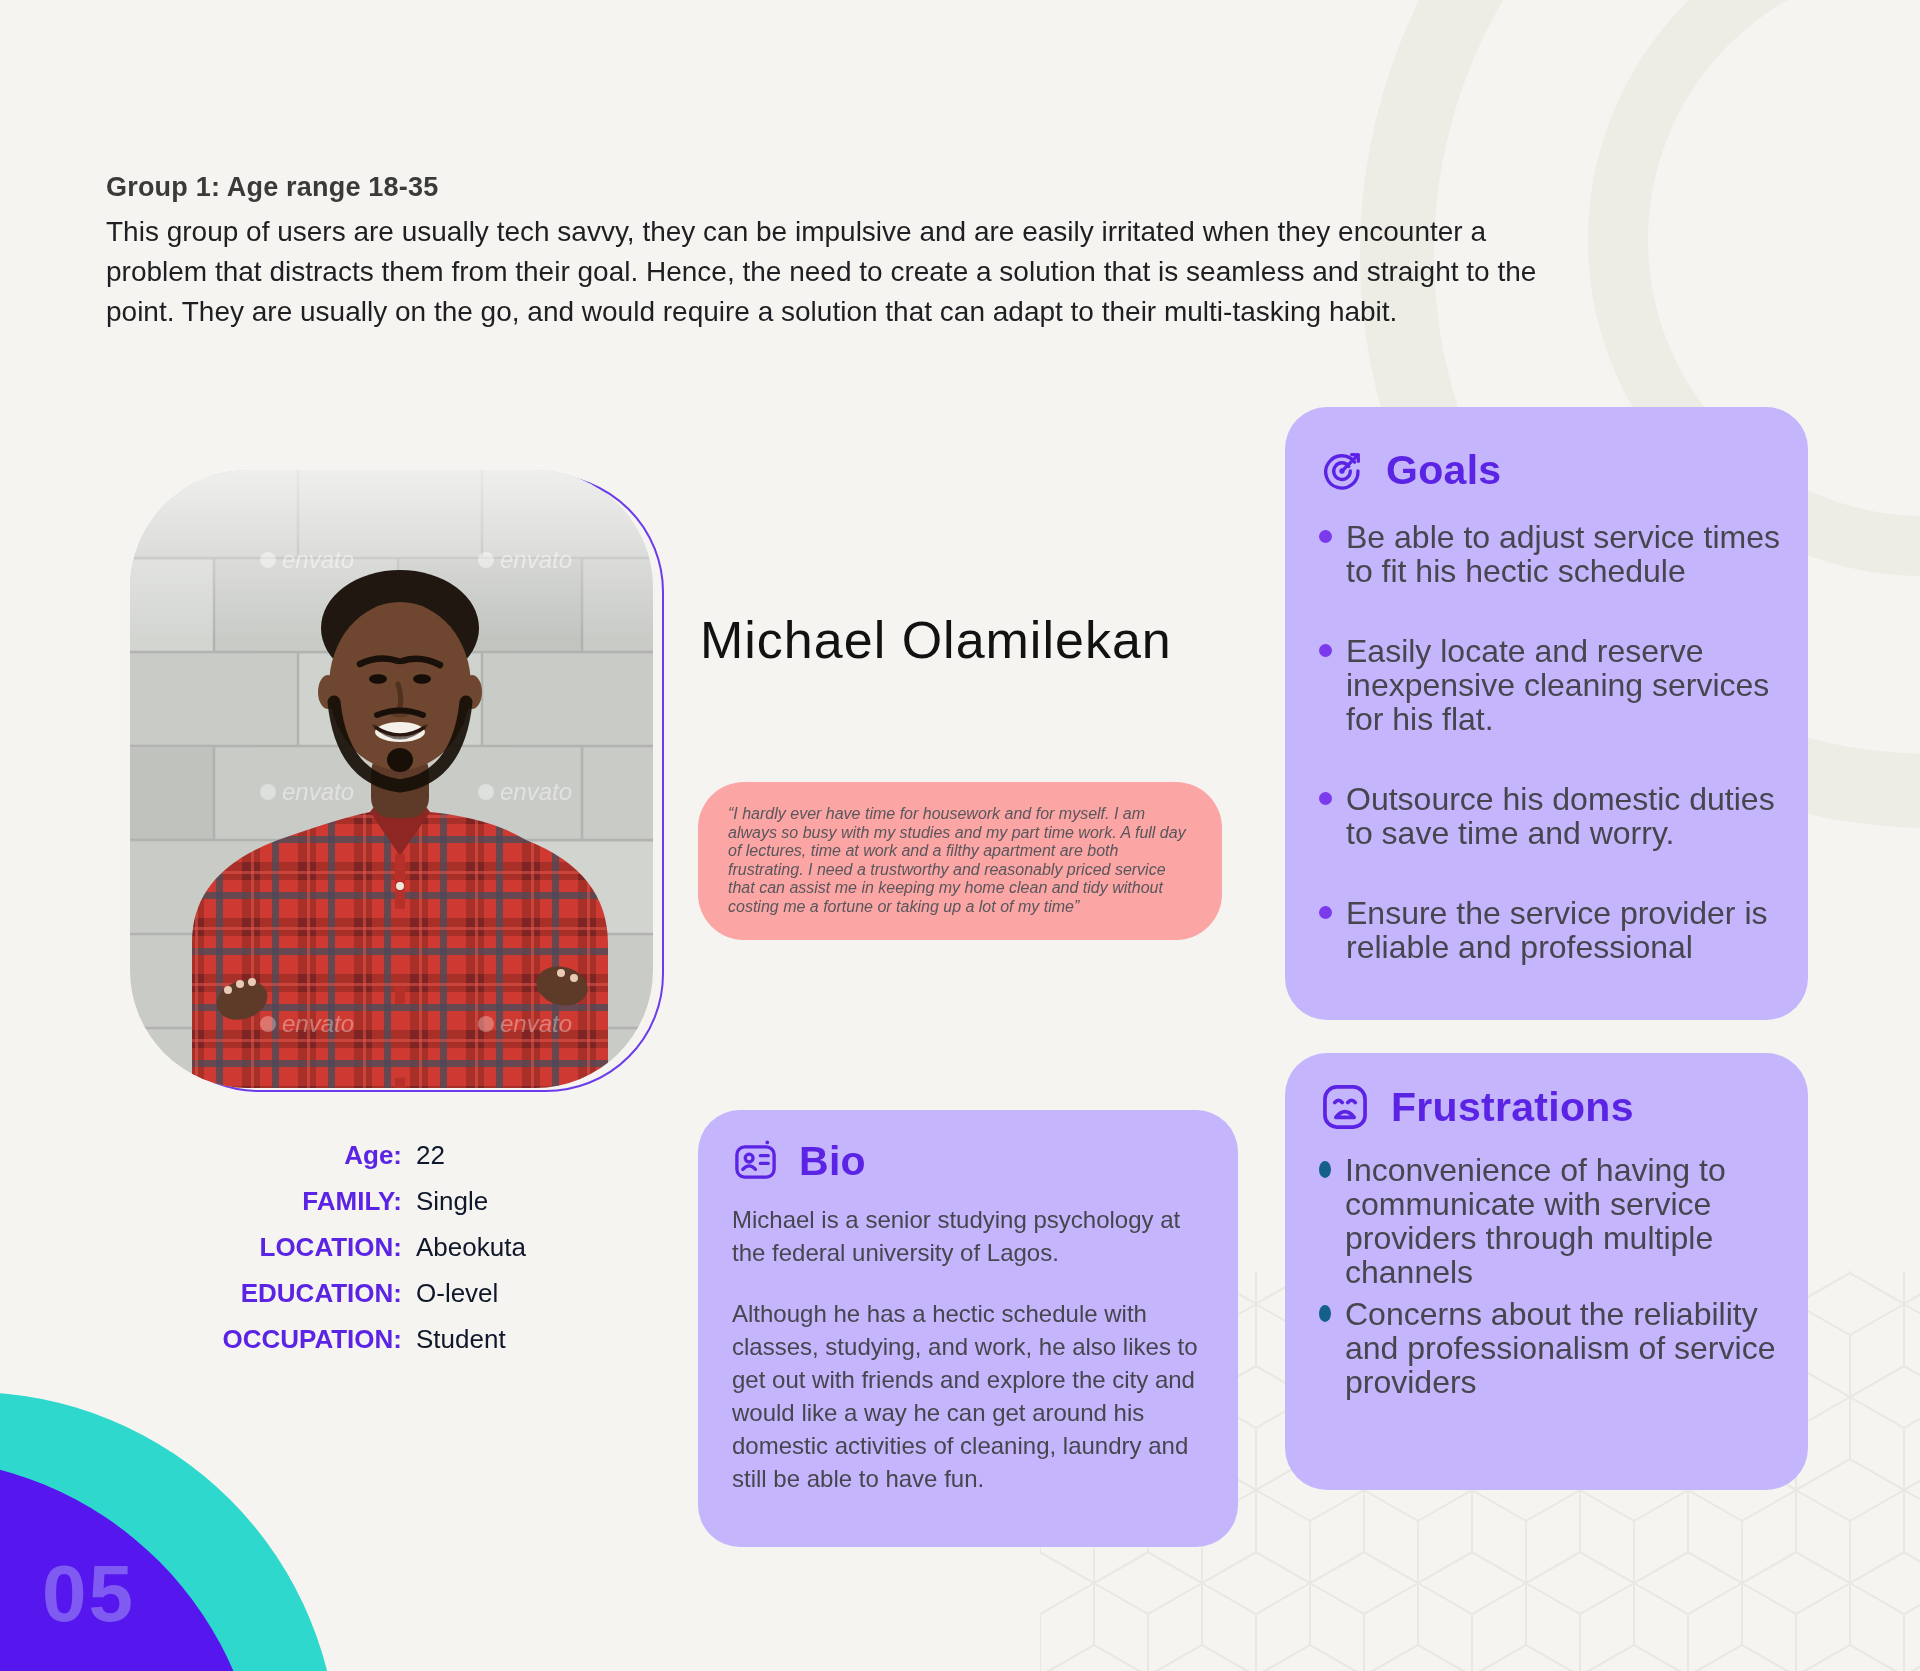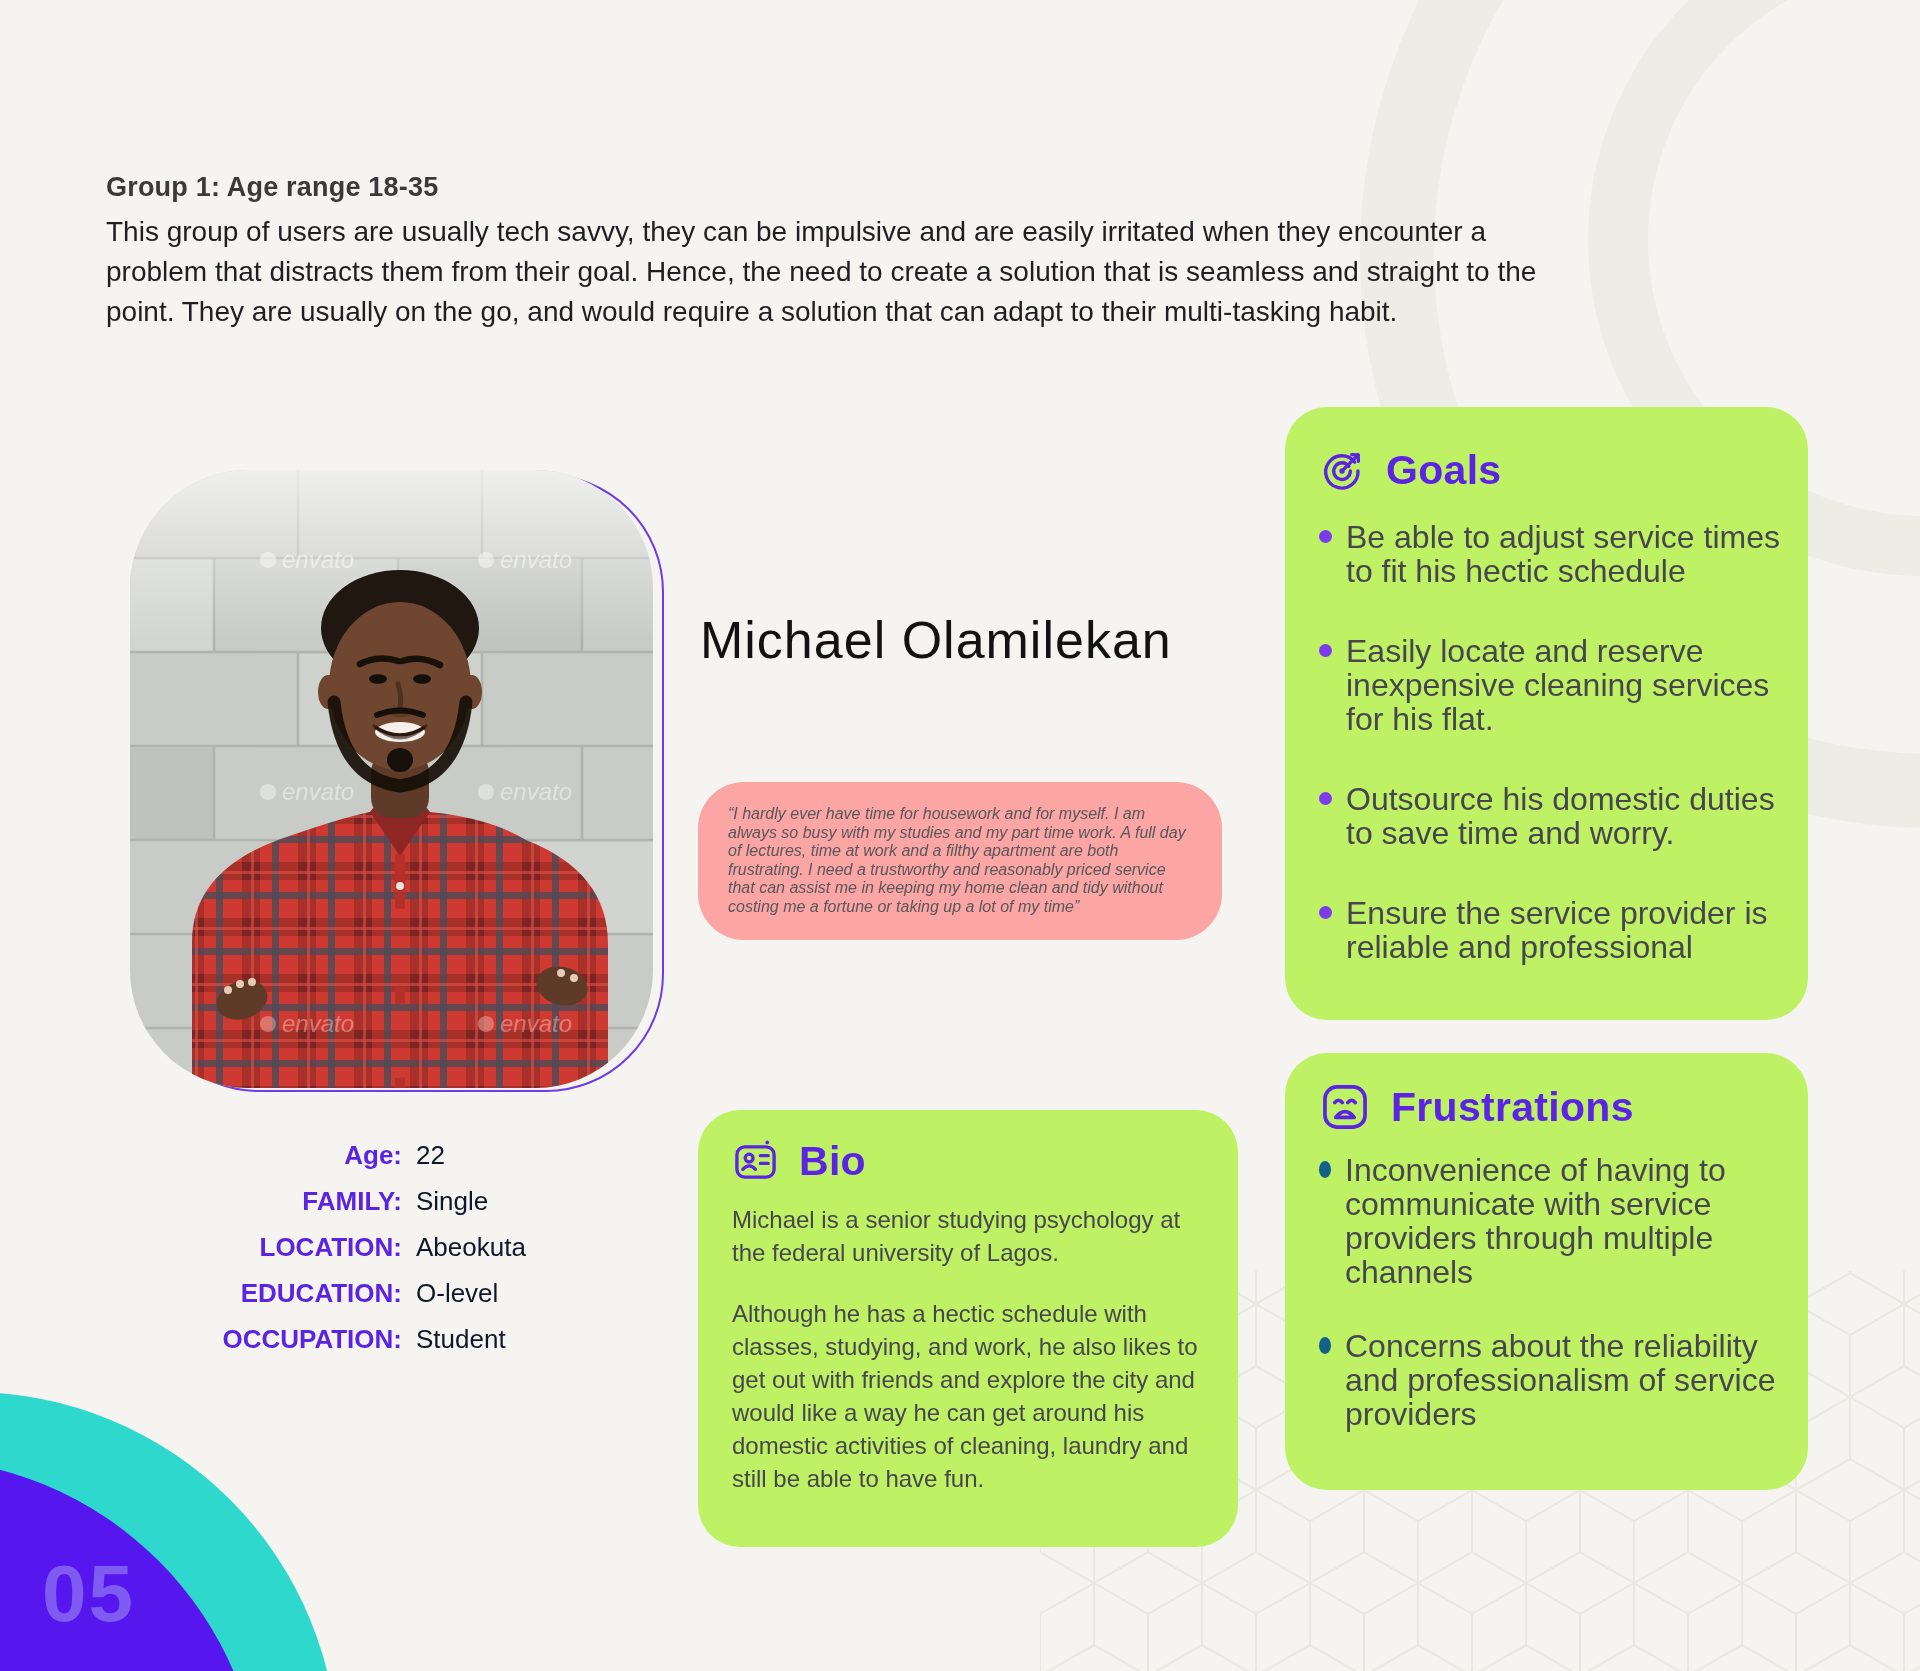--- a/index.html
+++ b/index.html
@@ -23,32 +23,32 @@
   
   .name{position:absolute;left:700px;top:610px;margin:0;font-size:52px;font-weight:400;color:#121212;letter-spacing:1px;z-index:1;}
   .quote{position:absolute;left:698px;top:782px;width:524px;min-height:158px;background:#fca5a5;border-radius:46px;
     padding:23px 30px;box-sizing:border-box;font-style:italic;font-size:16px;line-height:18.5px;color:#58575B;z-index:1;}
   
   .details{position:absolute;left:118px;top:1140px;display:grid;grid-template-columns:284px auto;column-gap:14px;row-gap:15px;
     font-size:26px;z-index:1;}
   .dlabel{color:#5B23E3;font-weight:700;text-align:right;}
   .dvalue{color:#0f172a;}
   
-  .card{position:absolute;background:#bef264;border-radius:42px;box-sizing:border-box;z-index:1;}
+  .card{position:absolute;background:#c4b5fd;border-radius:42px;box-sizing:border-box;z-index:1;}
   .card-goals{left:1285px;top:407px;width:523px;height:613px;padding:40px 28px 0 34px;}
   .card-bio{left:698px;top:1110px;width:540px;height:437px;padding:28px 34px 0 34px;}
   .card-frus{left:1285px;top:1053px;width:523px;height:437px;padding:28px 24px 0 34px;}
   .card-head{display:flex;align-items:center;gap:20px;}
   .card-goals .card-head{margin-bottom:26px;}
   .card-bio .card-head{margin-bottom:18px;}
   .card-frus .card-head{margin-bottom:20px;}
   .card-title{margin:0;font-size:41px;font-weight:700;color:#5B23E3;letter-spacing:.3px;}
   .blist{list-style:none;margin:0;padding:0;display:flex;flex-direction:column;}
   .card-goals .blist{gap:46px;}
-  .card-frus .blist{gap:40px;}
+  .card-frus .blist{gap:8px;}
   .bitem{display:flex;gap:14px;font-size:32px;line-height:34px;color:#49454E;}
   .gdot{flex:0 0 13px;width:13px;height:13px;border-radius:50%;background:#7C3AED;margin-top:10px;}
   .fdot{flex:0 0 12px;width:12px;height:17px;border-radius:50%;background:#15608A;margin-top:8px;}
   .bio-text p{margin:0 0 28px 0;font-size:24px;line-height:33px;color:#49454E;}
   .icon-svg{display:block;}
 </style>
 </head>
 <body>
 
 <div class="canvas">

